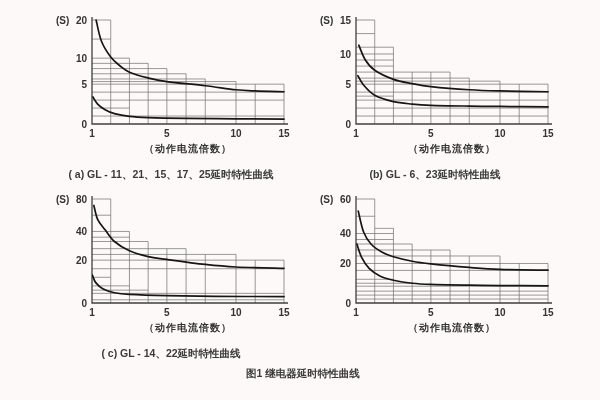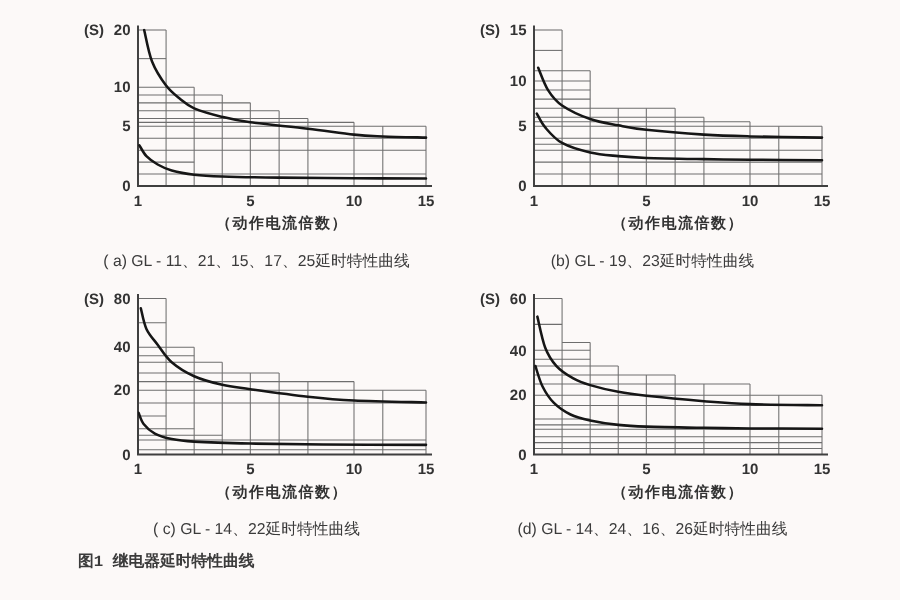--- a/index.html
+++ b/index.html
@@ -9,25 +9,25 @@
     font-family:"Liberation Sans","DejaVu Sans",sans-serif;
     color:#333;
   }
   .page{box-sizing:border-box;width:600px;height:400px;padding:10px 46px 0 52px;}
   .charts-grid{display:grid;grid-template-columns:238px 238px;column-gap:26px;row-gap:8px;}
   .chart-cell{display:flex;flex-direction:column;align-items:center;}
   svg.chart{width:238px;height:152px;display:block;}
   svg.chart text{font:700 10px "Liberation Sans","DejaVu Sans",sans-serif;fill:#333;}
   svg.chart text.cjk{font-weight:600;letter-spacing:1px;}
   .caption{
-    margin-top:5px;font-size:10.5px;font-weight:400;color:#3b3b3b;
+    margin-top:5px;font-size:10.5px;font-weight:700;color:#3b3b3b;
     white-space:nowrap;line-height:14px;
   }
   .fig-title{
-    margin-top:7px;font-size:10.5px;font-weight:700;color:#3b3b3b;font-family:Liberation Mono, monospace;
+    margin-top:7px;text-align:center;font-size:10.5px;font-weight:700;color:#3b3b3b;
   }
 </style>
 </head>
 <body>
 
 <div class="page">
   <div class="charts-grid">
 
     <figure class="chart-cell" style="margin:0">
       <svg class="chart" viewBox="0 0 238 152">
@@ -121,21 +121,21 @@
           <text x="40" y="127" text-anchor="middle">1</text>
           <text x="114.88" y="127" text-anchor="middle">5</text>
           <text x="184" y="127" text-anchor="middle">10</text>
           <text x="232" y="127" text-anchor="middle">15</text>
           <text x="136" y="142" text-anchor="middle" class="cjk">（动作电流倍数）</text>
           <g clip-path="url(#cp1)">
             <path d="M42.808 35.165919999999986C43.9 37.64493333333332,46.708 45.85191999999999,49.36 50.04C52.012 54.228080000000006,54.04 57.077333333333335,58.72 60.2944C63.4 63.51146666666667,71.2 67.13066666666667,77.44 69.3424C83.67999999999999 71.55413333333333,89.92 72.36221333333334,96.16 73.5648C102.39999999999999 74.76738666666667,105.36 75.52797333333334,114.88 76.55792C124.39999999999999 77.58786666666666,141.76 79.01422666666666,153.28 79.74448C164.8 80.47473333333333,170.88 80.60750666666665,184 80.93943999999999C197.12 81.27137333333333,224 81.60330666666667,232 81.73608" fill="none" stroke="#161616" stroke-width="1.7" stroke-linecap="round"></path>
             <path d="M41.872 65.72319999999999C42.808 67.26343999999999,44.68 71.69834666666667,47.488 74.96464C50.296 78.23093333333334,53.728 82.53272,58.72 85.32096C63.711999999999996 88.1092,71.2 90.23357333333334,77.44 91.69408C83.67999999999999 93.15458666666666,89.92 93.48652,96.16 94.084C102.39999999999999 94.68148000000001,105.36 94.94702666666666,114.88 95.27896C124.39999999999999 95.61089333333334,141.76 95.87644,153.28 96.07560000000001C164.8 96.27476000000001,170.88 96.34114666666666,184 96.47391999999999C197.12 96.60669333333333,224 96.80585333333333,232 96.87224" fill="none" stroke="#161616" stroke-width="1.7" stroke-linecap="round"></path>
           </g>
         </svg>
-      <figcaption class="caption">(b) GL - 19、23延时特性曲线</figcaption>
+      <figcaption class="caption">(b) GL - 6、23延时特性曲线</figcaption>
     </figure>
 
     <figure class="chart-cell" style="margin:0">
       <svg class="chart" viewBox="0 0 238 152">
           <defs>
             <clipPath id="cp2">
               <rect x="40" y="9" width="194" height="105"></rect>
             </clipPath>
           </defs>
           <g stroke="#6e6e6e" stroke-width="0.7">
@@ -225,18 +225,17 @@
           <text x="40" y="127" text-anchor="middle">1</text>
           <text x="114.88" y="127" text-anchor="middle">5</text>
           <text x="184" y="127" text-anchor="middle">10</text>
           <text x="232" y="127" text-anchor="middle">15</text>
           <text x="136" y="142" text-anchor="middle" class="cjk">（动作电流倍数）</text>
           <g clip-path="url(#cp3)">
             <path d="M42.2464 22.0848C43.120000000000005 25.5376,45.3664 37.31386666666668,47.488 42.80160000000001C49.6096 48.28933333333334,51.856 51.60346666666666,54.976 55.011199999999995C58.096 58.41893333333333,62.464 61.126400000000004,66.208 63.248000000000005C69.952 65.3696,72.448 66.2432,77.44 67.74080000000001C82.432 69.23840000000001,89.92 71.04453333333333,96.16 72.2336C102.39999999999999 73.42266666666666,105.36 73.84213333333334,114.88 74.8752C124.39999999999999 75.90826666666668,141.76 77.50986666666667,153.28 78.432C164.8 79.35413333333334,170.88 79.94693333333333,184 80.408C197.12 80.86906666666667,224 81.06666666666666,232 81.19839999999999" fill="none" stroke="#161616" stroke-width="1.7" stroke-linecap="round"></path>
             <path d="M40.936 55.011199999999995C41.716 57.2576,43.588 64.42146666666666,45.616 68.4896C47.644 72.55773333333333,49.984 76.28093333333334,53.104 79.42C56.224 82.55906666666667,60.28 85.348,64.336 87.324C68.392 89.3,72.136 90.12333333333333,77.44 91.276C82.744 92.42866666666666,89.92 93.54839999999999,96.16 94.24C102.39999999999999 94.9316,105.36 95.09626666666666,114.88 95.4256C124.39999999999999 95.75493333333334,141.76 96.01840000000001,153.28 96.21600000000001C164.8 96.4136,170.88 96.5124,184 96.6112C197.12 96.71,224 96.77586666666667,232 96.8088" fill="none" stroke="#161616" stroke-width="1.7" stroke-linecap="round"></path>
           </g>
         </svg>
-      <figcaption class="caption">(d) GL - 14、24、16、26延时特性曲线</figcaption>
     </figure>
 
   </div>
   <div class="fig-title">图1  继电器延时特性曲线</div>
 </div>
 
 </body></html>

